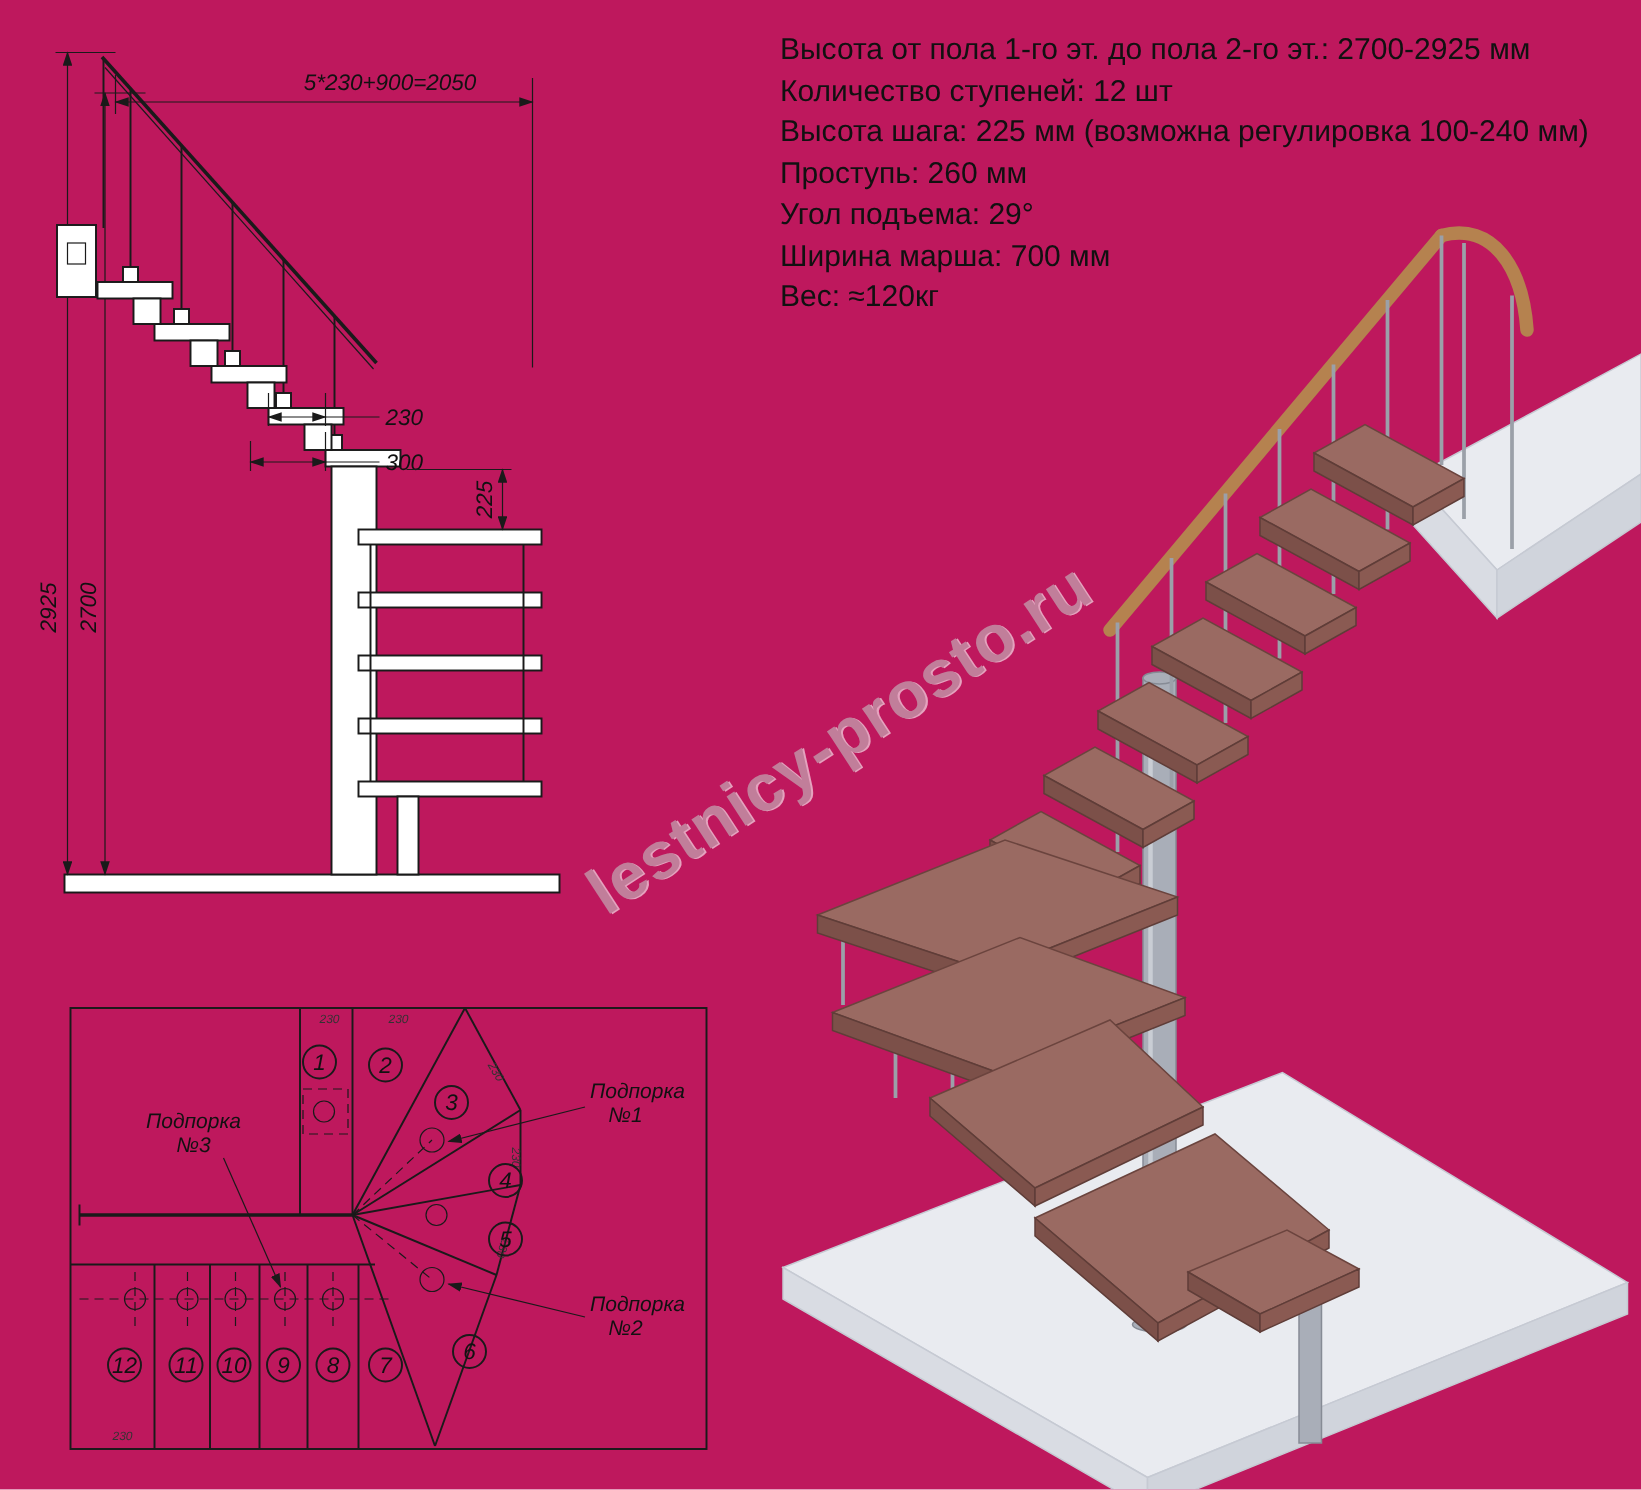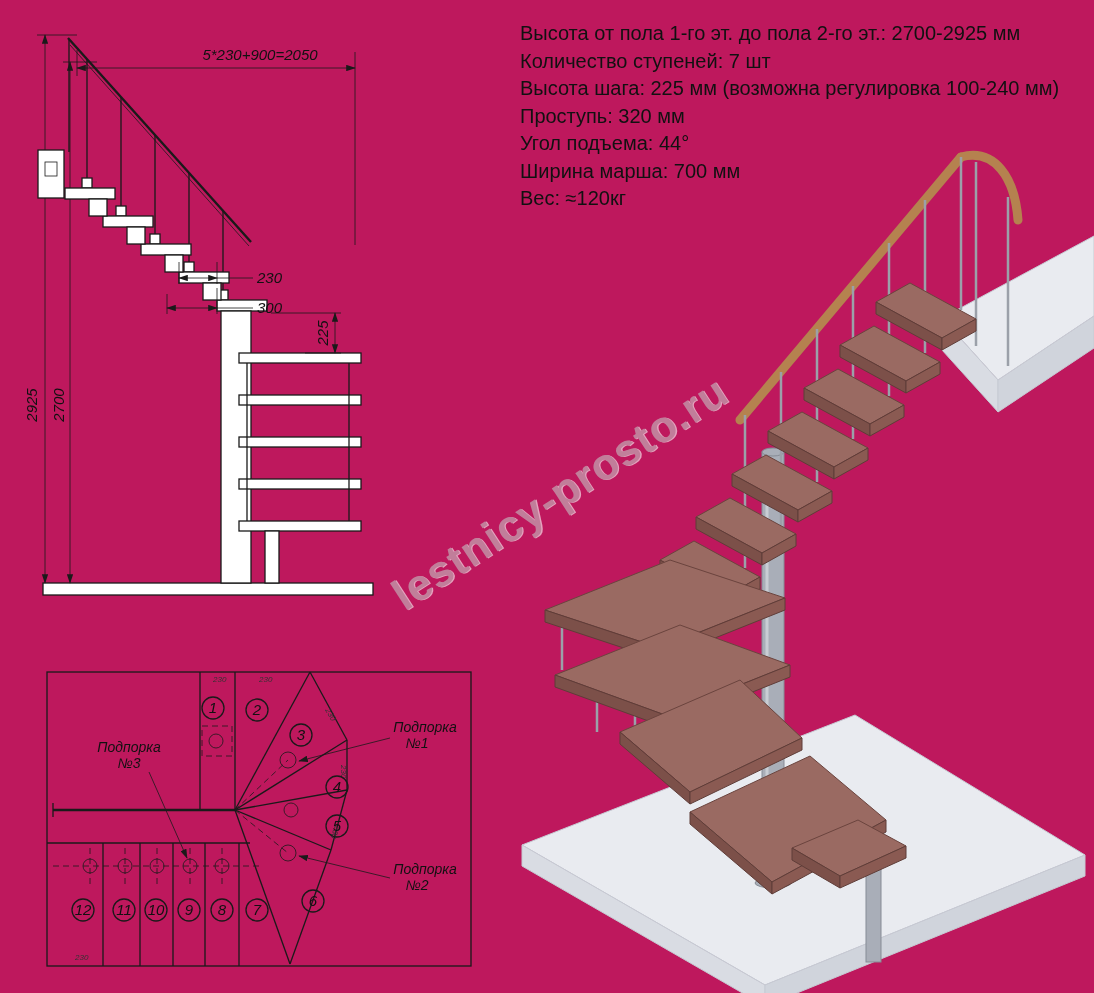--- a/index.html
+++ b/index.html
@@ -37,24 +37,24 @@
   .bal{stroke:#9ba0a9;stroke-width:2.5;fill:none;}
   .rail{stroke:#b5824f;stroke-width:9;fill:none;stroke-linecap:round;}
 </style>
 </head>
 <body>
 
 <div class="page">
 
   <div class="specs">
     <div class="spec-line">Высота от пола 1-го эт. до пола 2-го эт.: 2700-2925 мм</div>
-    <div class="spec-line">Количество ступеней: 7 шт</div>
+    <div class="spec-line">Количество ступеней: 12 шт</div>
     <div class="spec-line">Высота шага: 225 мм (возможна регулировка 100-240 мм)</div>
-    <div class="spec-line">Проступь: 320 мм</div>
-    <div class="spec-line">Угол подъема: 44°</div>
+    <div class="spec-line">Проступь: 260 мм</div>
+    <div class="spec-line">Угол подъема: 29°</div>
     <div class="spec-line">Ширина марша: 700 мм</div>
     <div class="spec-line">Вес: ≈120кг</div>
   </div>
 
   <svg class="elev" width="380" height="608" viewBox="0 0 380 608">
     <defs>
       <marker id="ae" markerWidth="12" markerHeight="8" refX="11" refY="4" orient="auto-start-reverse">
         <path d="M0,0 L12,4 L0,8 z" fill="#1a1a1a"></path>
       </marker>
     </defs>

